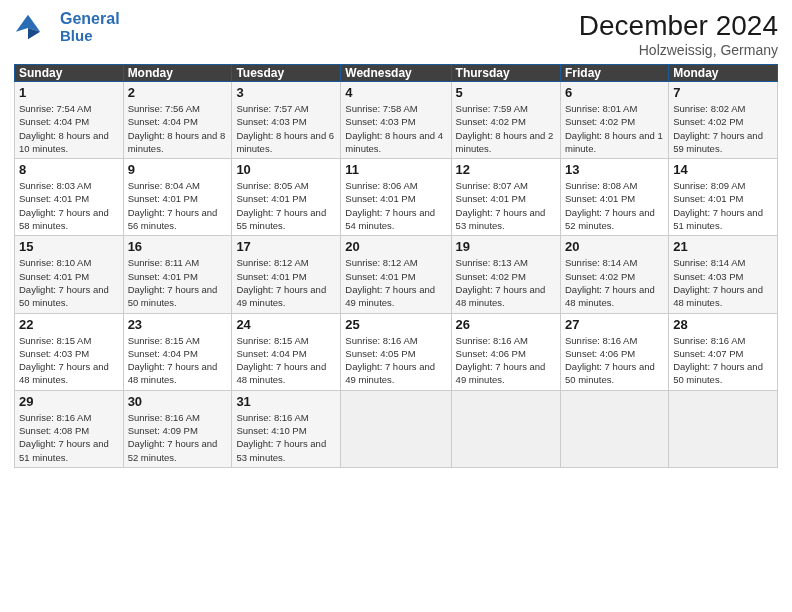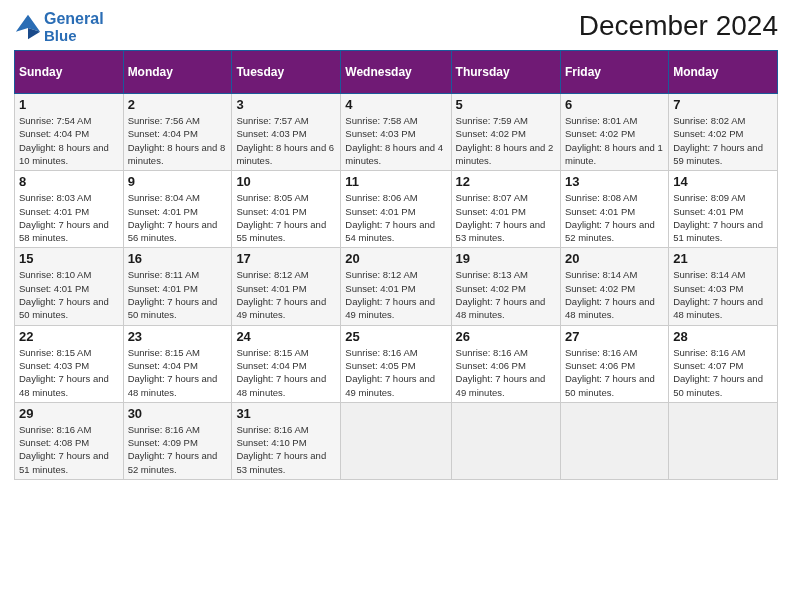--- a/index.html
+++ b/index.html
@@ -16,20 +16,21 @@
     }
     .header-row {
       display: flex;
       justify-content: space-between;
       align-items: flex-start;
       margin-bottom: 6px;
     }
     .logo {
       display: flex;
       align-items: center;
+      gap: 16px;
     }
     .logo-icon {
       width: 28px;
       height: 28px;
       margin-right: 2px;
     }
     .title-block {
       text-align: right;
     }
     .month-year {
@@ -40,23 +41,23 @@
     .location {
       font-size: 14px;
       color: #555;
     }
     .calendar {
       width: 100%;
       border-collapse: collapse;
       font-size: 10px;
     }
     .calendar th {
-      background: #701a75;
+      background: #404040;
       color: #fff;
-      padding: 14px 4px;
+      padding: 1px 4px;
       text-align: left;
       font-size: 12px;
       font-weight: bold;
       border: 1px solid #1a5a9a;
     }
     .calendar td {
       border: 1px solid #ccc;
       vertical-align: top;
       padding: 3px 4px;
       width: 113px;
@@ -95,20 +96,21 @@
         <polygon points="15,2 28,20 15,16 2,20" fill="#2a6db5"></polygon>
         <polygon points="15,16 28,20 15,28" fill="#1a4a8a"></polygon>
       </svg>
       <div>
         <div style="font-size:16px;font-weight:bold;color:#2a6db5;line-height:1.1">General</div>
         <div style="font-size:15px;font-weight:bold;color:#2a6db5;line-height:1.1">Blue</div>
       </div>
     </div>
     <div class="title-block">
       <div class="month-year">December 2024</div>
+      <div class="location">Holzweissig, Germany</div>
     </div>
   </div>
 
   <table class="calendar">
     <thead>
       <tr>
         <th>Sunday</th>
         <th>Monday</th>
         <th>Tuesday</th>
         <th>Wednesday</th>

